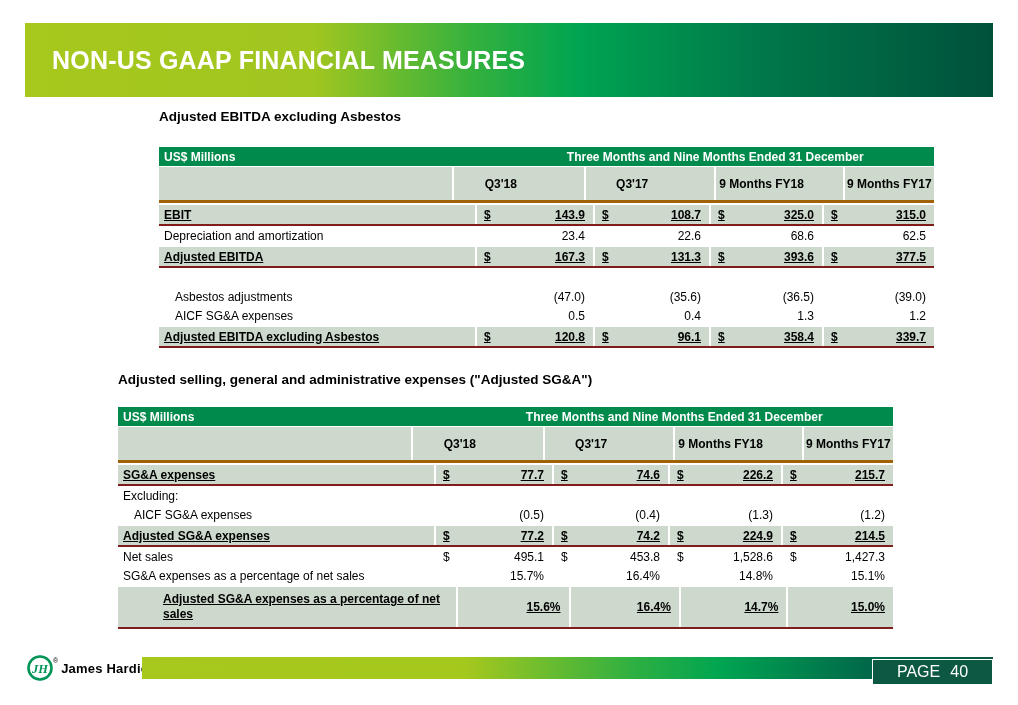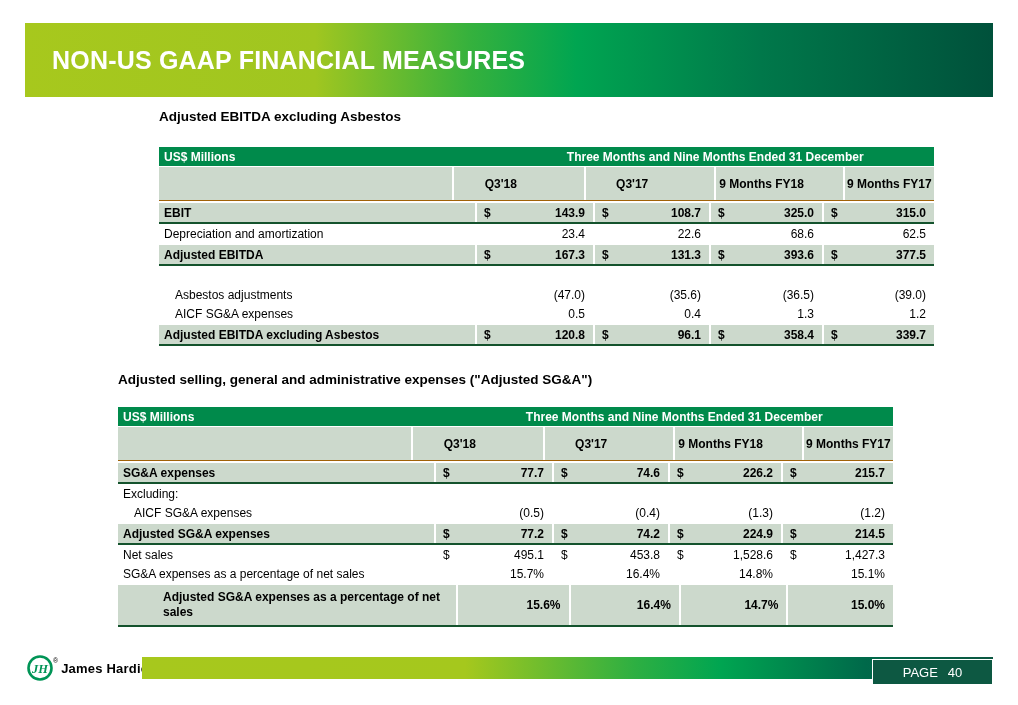--- a/index.html
+++ b/index.html
@@ -26,54 +26,54 @@
   
   .fin-table{width:775px;font-size:12px;}
   .hrow{display:flex;gap:36px;}
   .thead-green{
     background:#008a4b;color:#fff;font-weight:bold;height:19px;
     border-bottom:1px solid #fff;align-items:center;
   }
   .thead-green .hlabel{width:316px;padding-left:5px;box-sizing:border-box;}
   .thead-green .hperiod{width:459px;text-align:center;}
   .thead-cols{
-    background:#ccd9cc;height:33px;border-bottom:1px solid #a16207;align-items:center;
+    background:#ccd9cc;height:33px;border-bottom:3px solid #a16207;align-items:center;
   }
   .thead-cols .cell{box-sizing:border-box;height:100%;display:flex;align-items:center;justify-content:center;font-weight:bold;}
   .thead-cols .label{width:316px;}
   .trow{display:flex;height:19px;}
   .trow .cell{box-sizing:border-box;display:flex;align-items:center;}
   .trow .label{width:316px;padding-left:5px;}
   .trow.indent .label{padding-left:16px;}
   .c0{width:118px;}
   .c1{width:116px;}
   .c2{width:113px;}
   .c3{width:112px;}
   .cell.val{justify-content:space-between;padding:0 8px 0 7px;border-left:2px solid #fff;}
   .thead-cols .cell.val-h{border-left:2px solid #fff;}
   .trow.total,.trow.total-tall{
-    background:#ccd9cc;font-weight:bold;border-top:2px solid #fff;border-bottom:2px solid #14532d;
+    background:#ccd9cc;font-weight:bold;border-top:2px solid #fff;border-bottom:2px solid #7f1d1d;text-decoration:underline;
   }
   .trow.total-tall{height:40px;padding-left:40px;}
   .trow.total-tall .label{line-height:15px;}
   .num{text-align:right;flex:1;}
   
   .footer{position:absolute;left:0;top:652px;width:1018px;height:32px;}
   .logo{position:absolute;left:27px;top:3px;display:flex;align-items:center;}
   .logo-mark{width:26px;height:26px;}
   .logo-reg{font-size:7px;position:relative;top:-8px;left:0px;}
   .logo-text{font-size:13px;font-weight:bold;margin-left:3px;letter-spacing:.2px;}
   .footer-bar{
     position:absolute;left:142px;top:5px;width:851px;height:22px;
     background:linear-gradient(90deg,#a7c81d 0%,#a5c81d 38%,#2daf42 58%,#00a551 68%,#00694a 85%,#0b5741 100%);
   }
   .page-box{
     position:absolute;right:0;top:2px;width:121px;height:26px;background:#0d5842;
     border:1px solid #fff;box-sizing:border-box;display:flex;align-items:center;justify-content:center;
-    color:#fff;font-size:13px;gap:10px;
+    color:#fff;font-size:16px;gap:10px;
   }
 </style>
 </head>
 <body>
 
 <div class="slide">
 
   <div class="title-bar">
     <span class="title-text">NON-US GAAP FINANCIAL MEASURES</span>
   </div>

